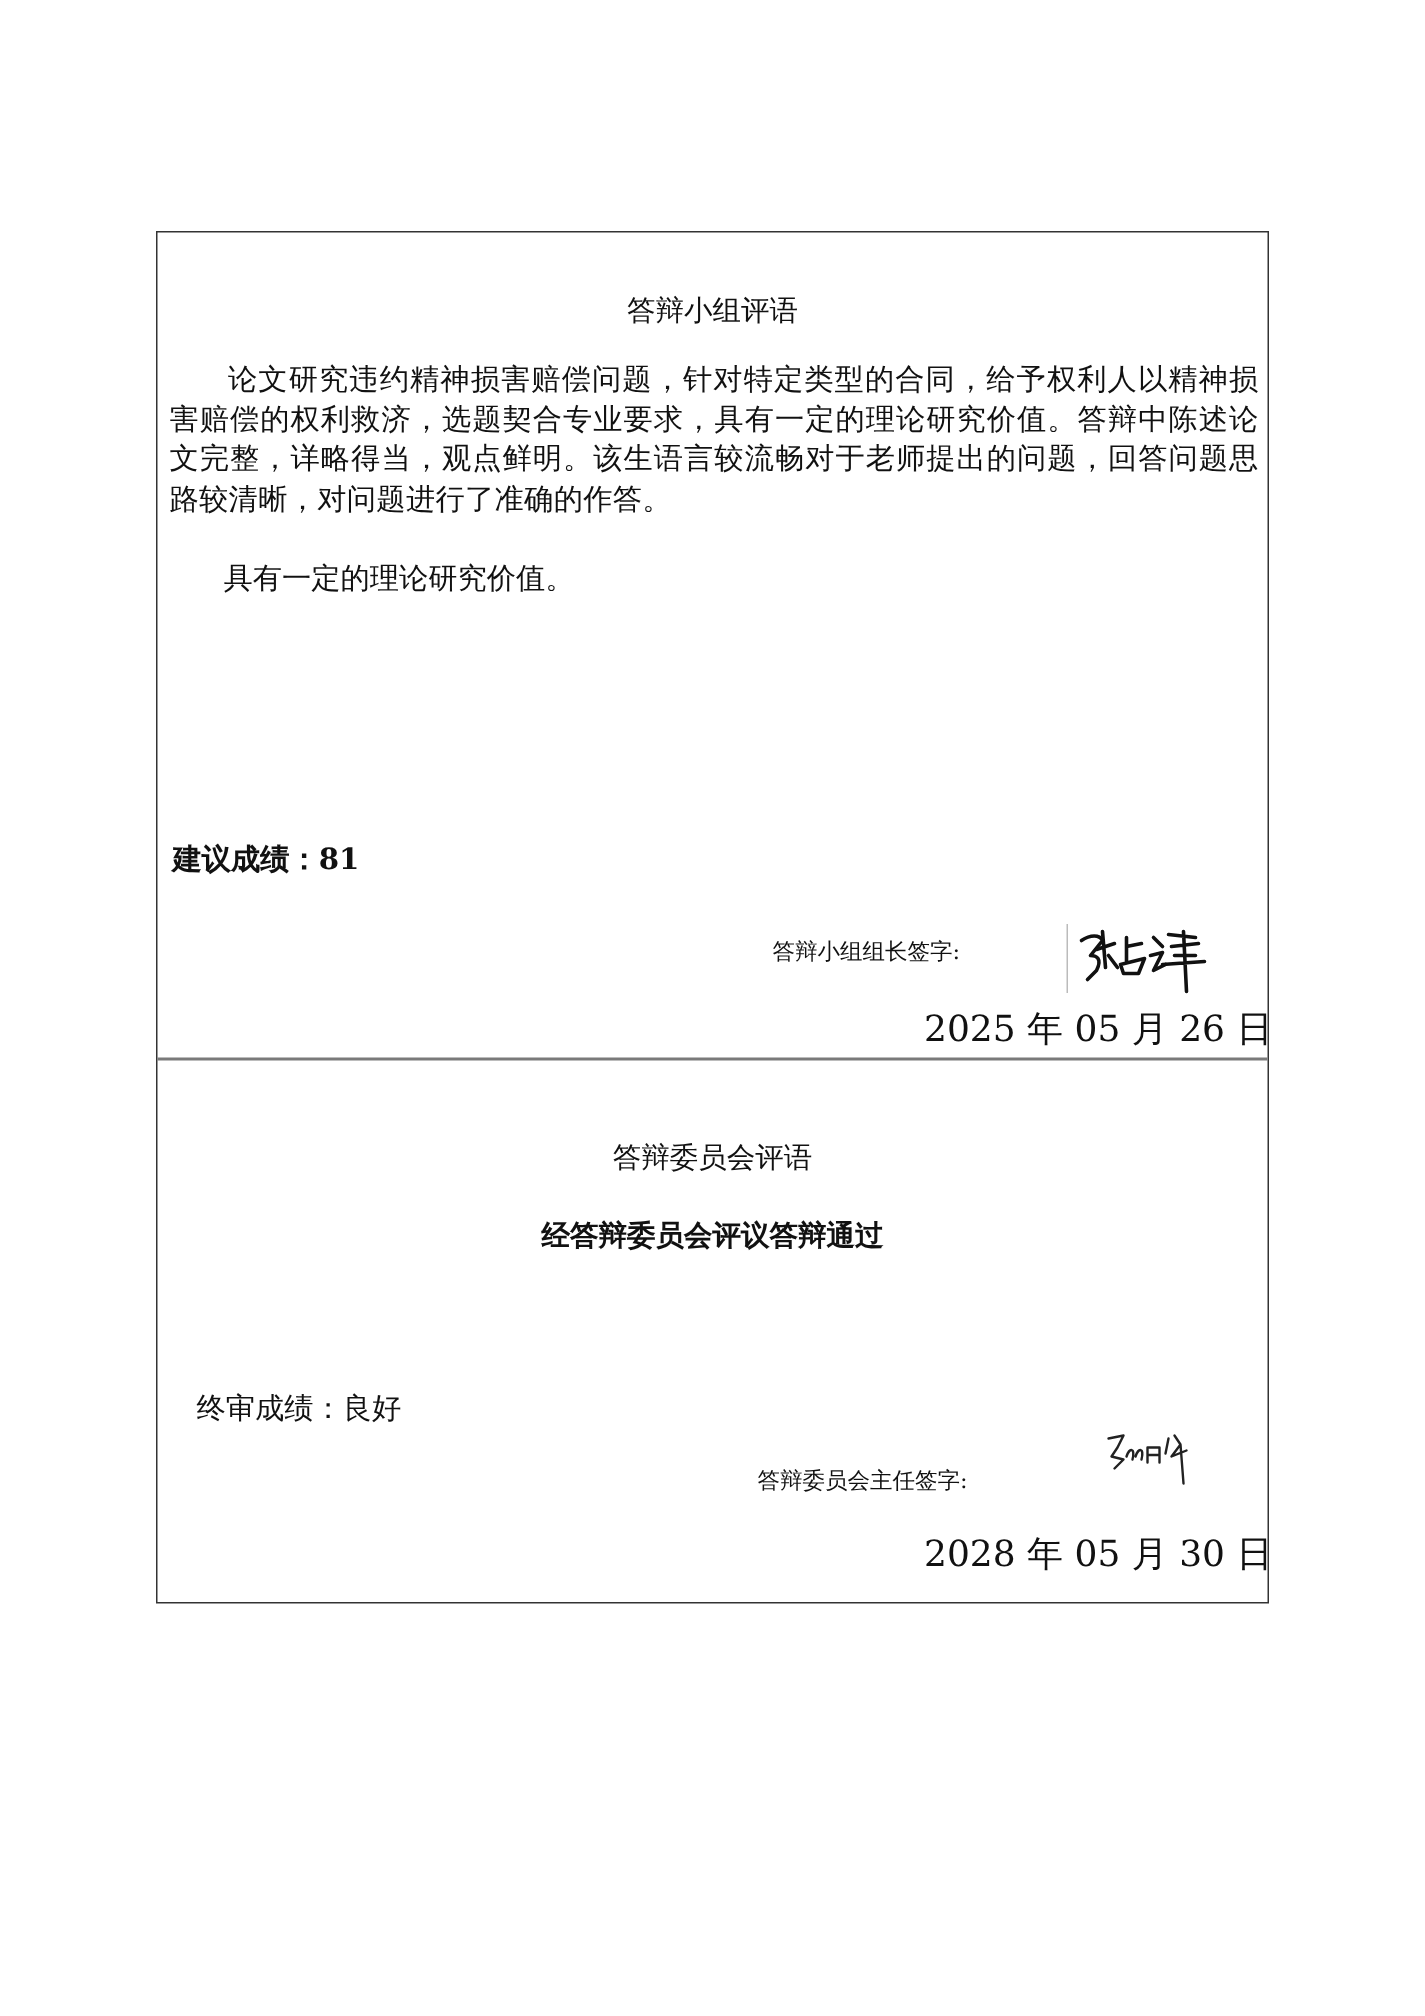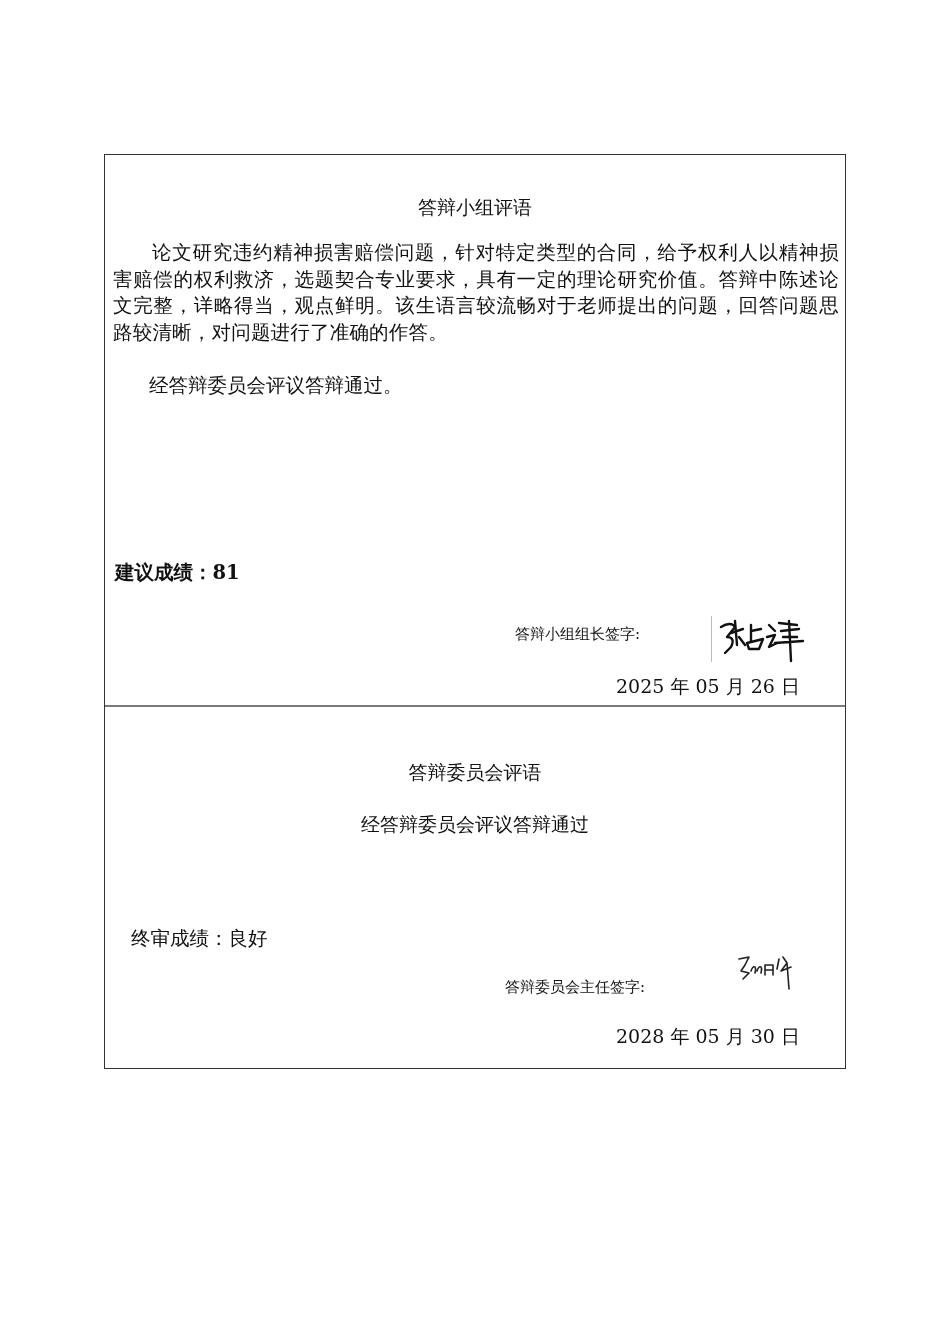--- a/index.html
+++ b/index.html
@@ -54,56 +54,56 @@
       text-indent: 2em;
       letter-spacing: 0.2px;
     }
     .text-line {
       position: absolute;
       font-size: 19.5px;
       line-height: 24px;
       white-space: nowrap;
     }
     .bold {
-      font-weight: normal;
+      font-weight: bold;
       font-family: "DejaVu Sans", "Liberation Sans", sans-serif;
     }
     .sig-label {
       position: absolute;
       font-size: 15px;
       line-height: 24px;
       white-space: nowrap;
     }
     .sig-divider {
       position: absolute;
       width: 1px;
       background: #bbbbbb;
     }
     .signature {
       position: absolute;
     }
     .date {
       position: absolute;
-      font-size: 19px;
+      font-size: 24px;
       line-height: 24px;
       white-space: nowrap;
     }
   </style>
 </head>
 <body>
 
 <div class="page">
   <div class="table-box">
 
     <div class="cell cell-1">
       <div class="heading" style="top: 40px;">答辩小组评语</div>
 
       <div class="paragraph" style="top: 85px;">论文研究违约精神损害赔偿问题，针对特定类型的合同，给予权利人以精神损害赔偿的权利救济，选题契合专业要求，具有一定的理论研究价值。答辩中陈述论文完整，详略得当，观点鲜明。该生语言较流畅对于老师提出的问题，回答问题思路较清晰，对问题进行了准确的作答。</div>
 
-      <div class="text-line" style="left: 44px; top: 219px;">经答辩委员会评议答辩通过。</div>
+      <div class="text-line" style="left: 44px; top: 219px;">具有一定的理论研究价值。</div>
 
       <div class="text-line" style="left: 10px; top: 406px; font-weight: bold;">
         <span>建议成绩：</span><span>81</span>
       </div>
 
       <div class="sig-label" style="left: 410px; top: 467px;">答辩小组组长签字:</div>
       <div class="sig-divider" style="left: 606px; top: 461px; height: 46px;"></div>
       <div class="signature" style="left: 612px; top: 460px;">
         <svg width="90" height="50" viewBox="0 0 90 50">
           <g fill="none" stroke="#111" stroke-width="2.4" stroke-linecap="round" stroke-linejoin="round">

